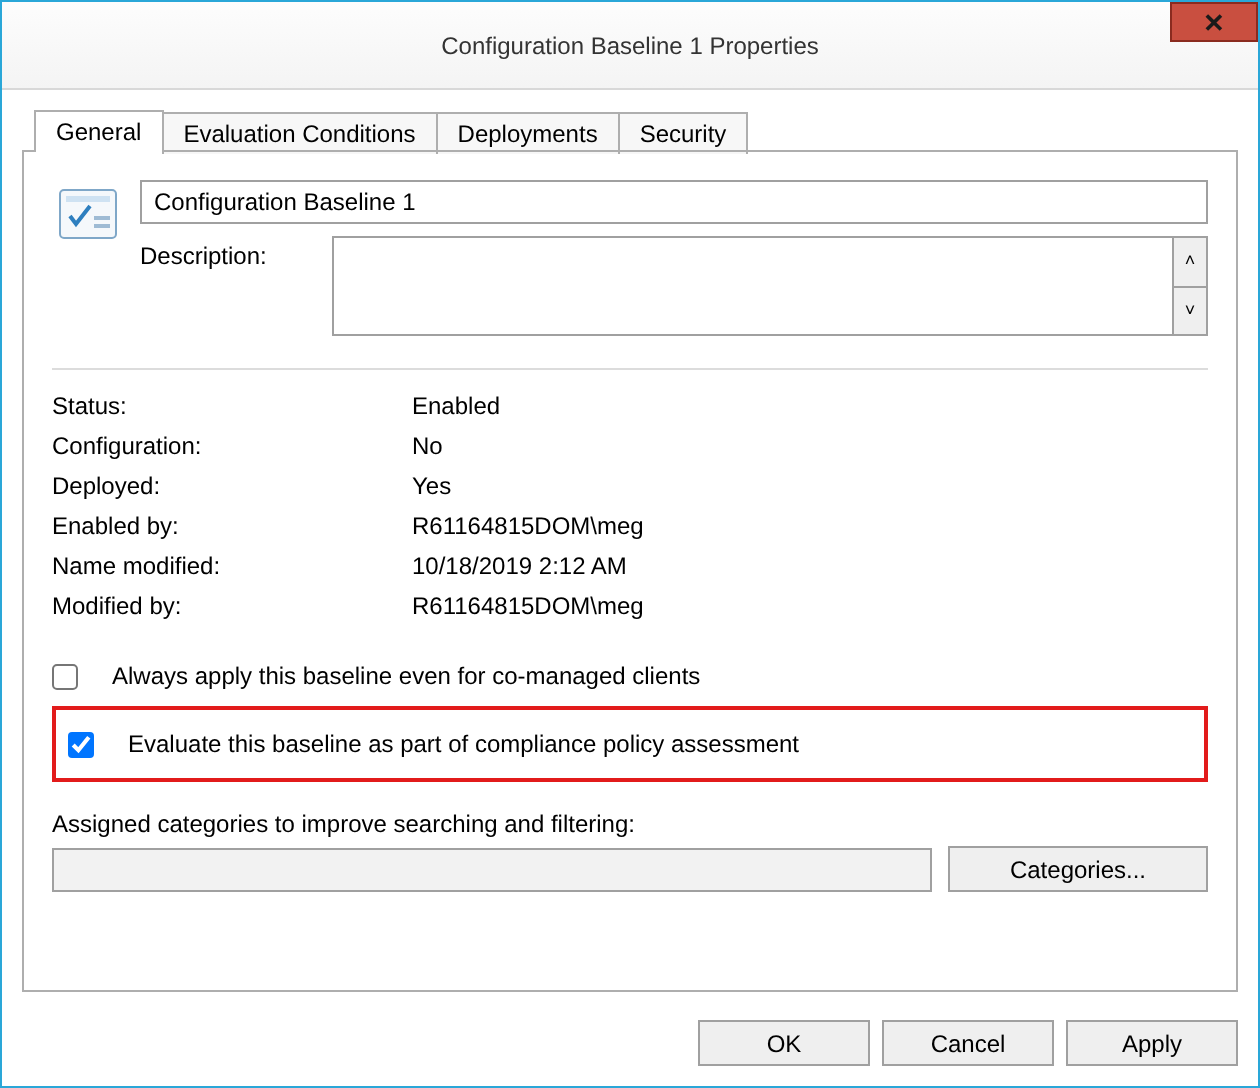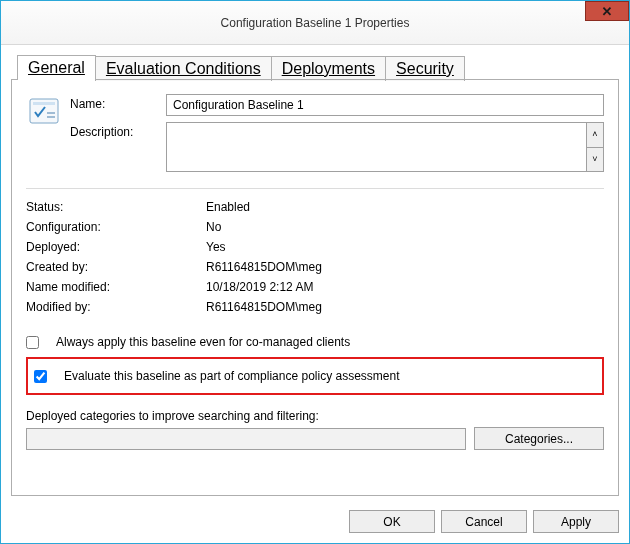--- a/index.html
+++ b/index.html
@@ -50,24 +50,23 @@
   .tabstrip {
     display: flex;
     align-items: flex-end;
     margin-left: 6px;
   }
   .tab {
     padding: 3px 10px 3px 10px;
     border: 1px solid #aeaeae;
     border-bottom: none;
     background: #fff;
-    font-size: 16px;
+    font-size: 12px;
     margin-right: -1px;
     position: relative;
-    text-decoration: underline;
   }
   .tab.active { z-index: 2; }
   .tab.inactive {
     background: #f7f7f7;
     top: 1px;
   }
   .pane {
     border: 1px solid #aeaeae;
     border-top: 1px solid #aeaeae;
     flex: 1;
@@ -180,21 +179,20 @@
           <svg viewBox="0 0 34 34">
             <rect x="3" y="5" width="28" height="24" rx="2" fill="#f5f8fb" stroke="#7fa7c8"></rect>
             <rect x="6" y="8" width="22" height="3" fill="#cfe2f2"></rect>
             <polyline points="8,18 11,22 18,13" fill="none" stroke="#2e7fbf" stroke-width="2"></polyline>
             <rect x="20" y="18" width="8" height="2" fill="#9fbbd4"></rect>
             <rect x="20" y="22" width="8" height="2" fill="#9fbbd4"></rect>
           </svg>
         </div>
         <div class="fields">
           <div class="fieldrow">
-            <div class="lbl">Name:</div>
             <input type="text" value="Configuration Baseline 1" style="">
           </div>
           <div class="fieldrow">
             <div class="lbl">Description:</div>
             <div class="descwrap">
               <textarea class="desc" value="" style=""></textarea>
               <div class="spinbtns">
                 <button>˄</button>
                 <button>˅</button>
               </div>
@@ -212,21 +210,21 @@
           </div>
         <div class="prow">
             <div class="plbl">Configuration:</div>
             <div>No</div>
           </div>
         <div class="prow">
             <div class="plbl">Deployed:</div>
             <div>Yes</div>
           </div>
         <div class="prow">
-            <div class="plbl">Created by:</div>
+            <div class="plbl">Enabled by:</div>
             <div>R61164815DOM\meg</div>
           </div>
         <div class="prow">
             <div class="plbl">Name modified:</div>
             <div>10/18/2019 2:12 AM</div>
           </div>
         <div class="prow">
             <div class="plbl">Modified by:</div>
             <div>R61164815DOM\meg</div>
           </div>
@@ -239,21 +237,21 @@
         <span>Always apply this baseline even for co-managed clients</span>
       </div>
 
       <div class="redbox">
         <div class="chkrow">
           <input type="checkbox" checked="" style="">
           <span>Evaluate this baseline as part of compliance policy assessment</span>
         </div>
       </div>
 
-      <div class="catlabel">Deployed categories to improve searching and filtering:</div>
+      <div class="catlabel">Assigned categories to improve searching and filtering:</div>
       <div class="catrow">
         <input class="catinput" readonly="" value="" style="">
         <button class="btn catbtn"><span>Categories...</span></button>
       </div>
 
     </div>
   </div>
 
   <div class="footer">
     <button class="btn"><span>OK</span></button>

